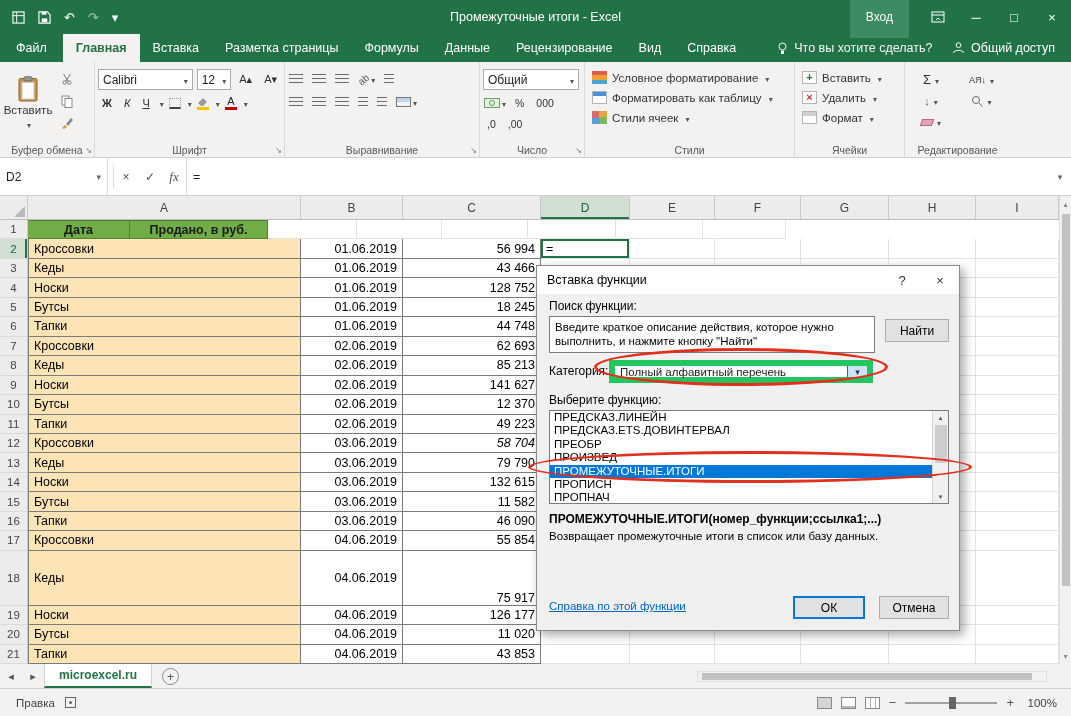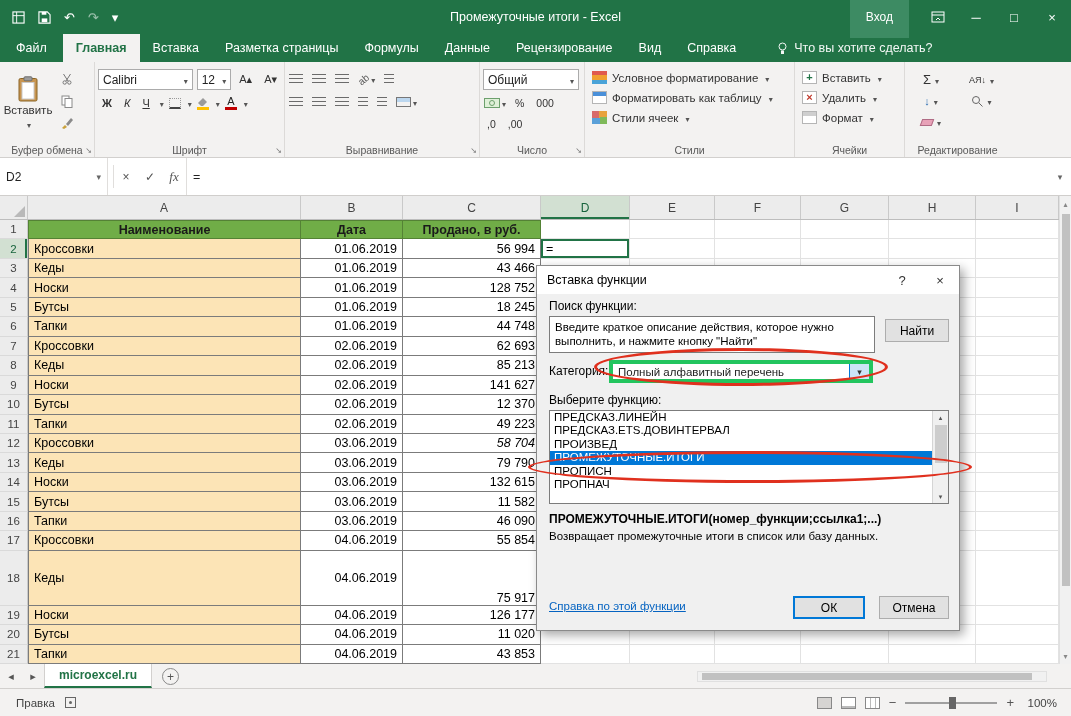--- a/index.html
+++ b/index.html
@@ -152,21 +152,21 @@
 
   
   .dialog { position:absolute; left:536px; top:265px; width:424px; height:366px; background:#f0f0f0; border:1px solid #8a8a8a; box-shadow:4px 4px 10px rgba(0,0,0,.35); z-index:50; font-size:12px; }
   .dlg-titlebar { position:absolute; top:0; left:0; right:0; height:28px; background:#fff; display:flex; align-items:center; padding-left:10px; }
   .dlg-title { font-size:12.5px; color:#000; }
   .dlg-ctl { margin-left:auto; display:flex; height:100%; }
   .dlg-ctl span { width:38px; display:flex; align-items:center; justify-content:center; color:#333; font-size:13px; cursor:default; }
   .dlg-label { position:absolute; left:12px; font-size:12px; color:#000; }
   .dlg-search { position:absolute; left:12px; top:50px; width:326px; height:37px; background:#fff; border:1px solid #7c7c7c; font-size:11.5px; padding:3px 5px; line-height:14px; color:#000; overflow:hidden; }
   .dlg-find { position:absolute; left:348px; top:53px; width:64px; height:23px; background:#e1e1e1; border:1px solid #adadad; font-size:12px; font-family:"Liberation Sans",sans-serif; cursor:default; }
-  .dlg-select { position:absolute; left:72px; top:94px; width:264px; height:23px; background:#fff; border:4px solid #22c55e; display:flex; align-items:center; justify-content:space-between; padding-left:5px; font-size:11.5px; cursor:default; }
+  .dlg-select { position:absolute; left:72px; top:94px; width:264px; height:23px; background:#fff; border:6px solid #22c55e; display:flex; align-items:center; justify-content:space-between; padding-left:5px; font-size:11.5px; cursor:default; }
   .dd-arrow { width:20px; height:100%; background:#cce4f7; border-left:1px solid #0078d7; display:flex; align-items:center; justify-content:center; font-size:9px; color:#333; }
   .dlg-list { position:absolute; left:12px; top:144px; width:400px; height:94px; background:#fff; border:1px solid #7c7c7c; overflow:hidden; }
   .fn-item { height:13.4px; line-height:13.4px; padding-left:4px; font-size:11.5px; color:#000; white-space:nowrap; cursor:default; }
   .fn-item.sel { background:#0078d7; color:#fff; }
   .dlg-vscroll { position:absolute; right:0; top:0; bottom:0; width:16px; background:#f0f0f0; border-left:1px solid #d5d5d5; display:flex; flex-direction:column; align-items:center; }
   .dlg-vscroll span { font-size:7px; color:#555; height:13px; display:flex; align-items:center; cursor:default; }
   .dlg-thumb { width:12px; height:38px; background:#cdcdcd; margin-top:1px; }
   .dlg-vscroll .bot { margin-top:auto; }
   .dlg-sig { position:absolute; left:12px; top:246px; font-weight:bold; font-size:12px; color:#000; }
   .dlg-desc { position:absolute; left:12px; top:264px; font-size:11.5px; color:#000; }
@@ -233,20 +233,29 @@
     <div class="tab">Вид</div>
     <div class="tab">Справка</div>
     <div class="tellme">
       <span>
           <svg width="11" height="13" viewBox="0 0 11 13">
             <circle cx="5.5" cy="4.5" r="3.5" fill="none" stroke="#fff"></circle>
             <rect x="4" y="8.5" width="3" height="3.5" fill="#fff"></rect>
           </svg>
         </span>
       <span>Что вы хотите сделать?</span>
+    </div>
+    <div class="share">
+      <span>
+          <svg width="13" height="12" viewBox="0 0 13 12">
+            <circle cx="6.5" cy="3.2" r="2.4" fill="none" stroke="#fff"></circle>
+            <path d="M1.5 11c0-3.5 10-3.5 10 0" fill="none" stroke="#fff"></path>
+          </svg>
+        </span>
+      <span>Общий доступ</span>
     </div>
   </div>
 
   <div class="ribbon">
 
     <div class="rgroup" style="width:95px">
       <div class="clip">
         <div class="paste-big rbtn">
           <span>
               <svg width="22" height="26" viewBox="0 0 22 26">
@@ -509,21 +518,20 @@
         <div class="col-h sel" style="width: 89px;">D</div>
         <div class="col-h" style="width: 85px;">E</div>
         <div class="col-h" style="width: 86px;">F</div>
         <div class="col-h" style="width: 88px;">G</div>
         <div class="col-h" style="width: 87px;">H</div>
         <div class="col-h" style="width: 83px;">I</div>
       </div>
     <div class="grid-body">
         <div class="grid-row">
           <div class="row-h">1</div>
-          <div class="cell hdr-green tb colA" style="width: 273px;">Наименование</div>
           <div class="cell hdr-green tb" style="width: 102px;">Дата</div>
           <div class="cell hdr-green tb" style="width: 138px;">Продано, в руб.</div>
           <div class="cell" style="width: 89px;"></div>
           <div class="cell" style="width: 85px;"></div>
           <div class="cell" style="width: 86px;"></div>
           <div class="cell" style="width: 88px;"></div>
           <div class="cell" style="width: 87px;"></div>
           <div class="cell" style="width: 83px;"></div>
         </div>
         <div class="grid-row">
@@ -788,20 +796,21 @@
     <button class="dlg-find">Найти</button>
     <div class="dlg-label" style="top:98px">Категория:</div>
     <div class="dlg-select">
       <span>Полный алфавитный перечень</span>
       <span class="dd-arrow">▾</span>
     </div>
     <div class="dlg-label" style="top:127px">Выберите функцию:</div>
     <div class="dlg-list">
       <div class="fn-item">ПРЕДСКАЗ.ЛИНЕЙН</div>
       <div class="fn-item">ПРЕДСКАЗ.ETS.ДОВИНТЕРВАЛ</div>
+      <div class="fn-item">ПРЕОБР</div>
       <div class="fn-item">ПРОИЗВЕД</div>
       <div class="fn-item sel">ПРОМЕЖУТОЧНЫЕ.ИТОГИ</div>
       <div class="fn-item">ПРОПИСН</div>
       <div class="fn-item">ПРОПНАЧ</div>
       <div class="dlg-vscroll">
         <span>▴</span>
         <div class="dlg-thumb"></div>
         <span class="bot">▾</span>
       </div>
     </div>

